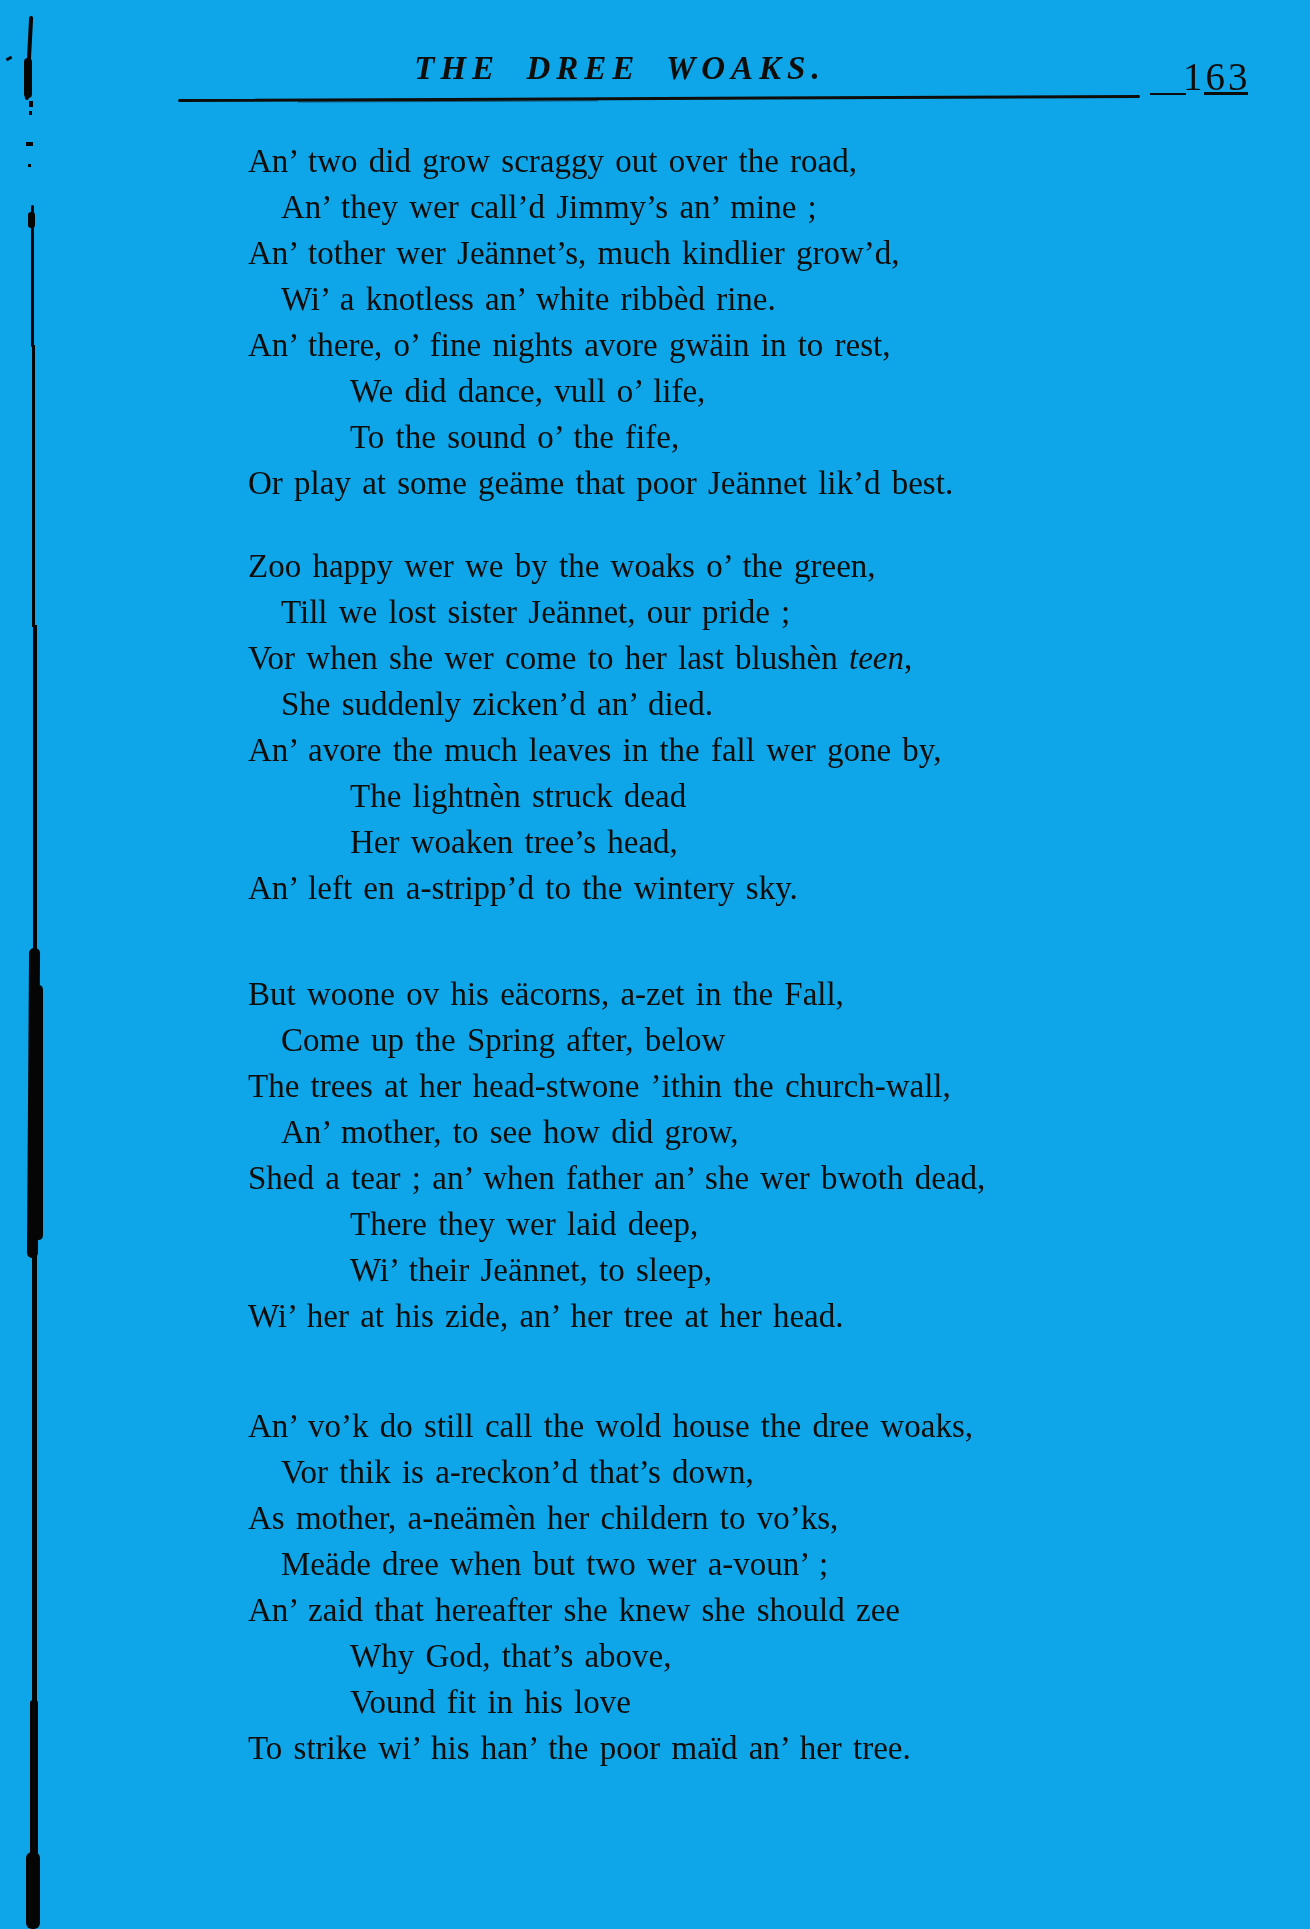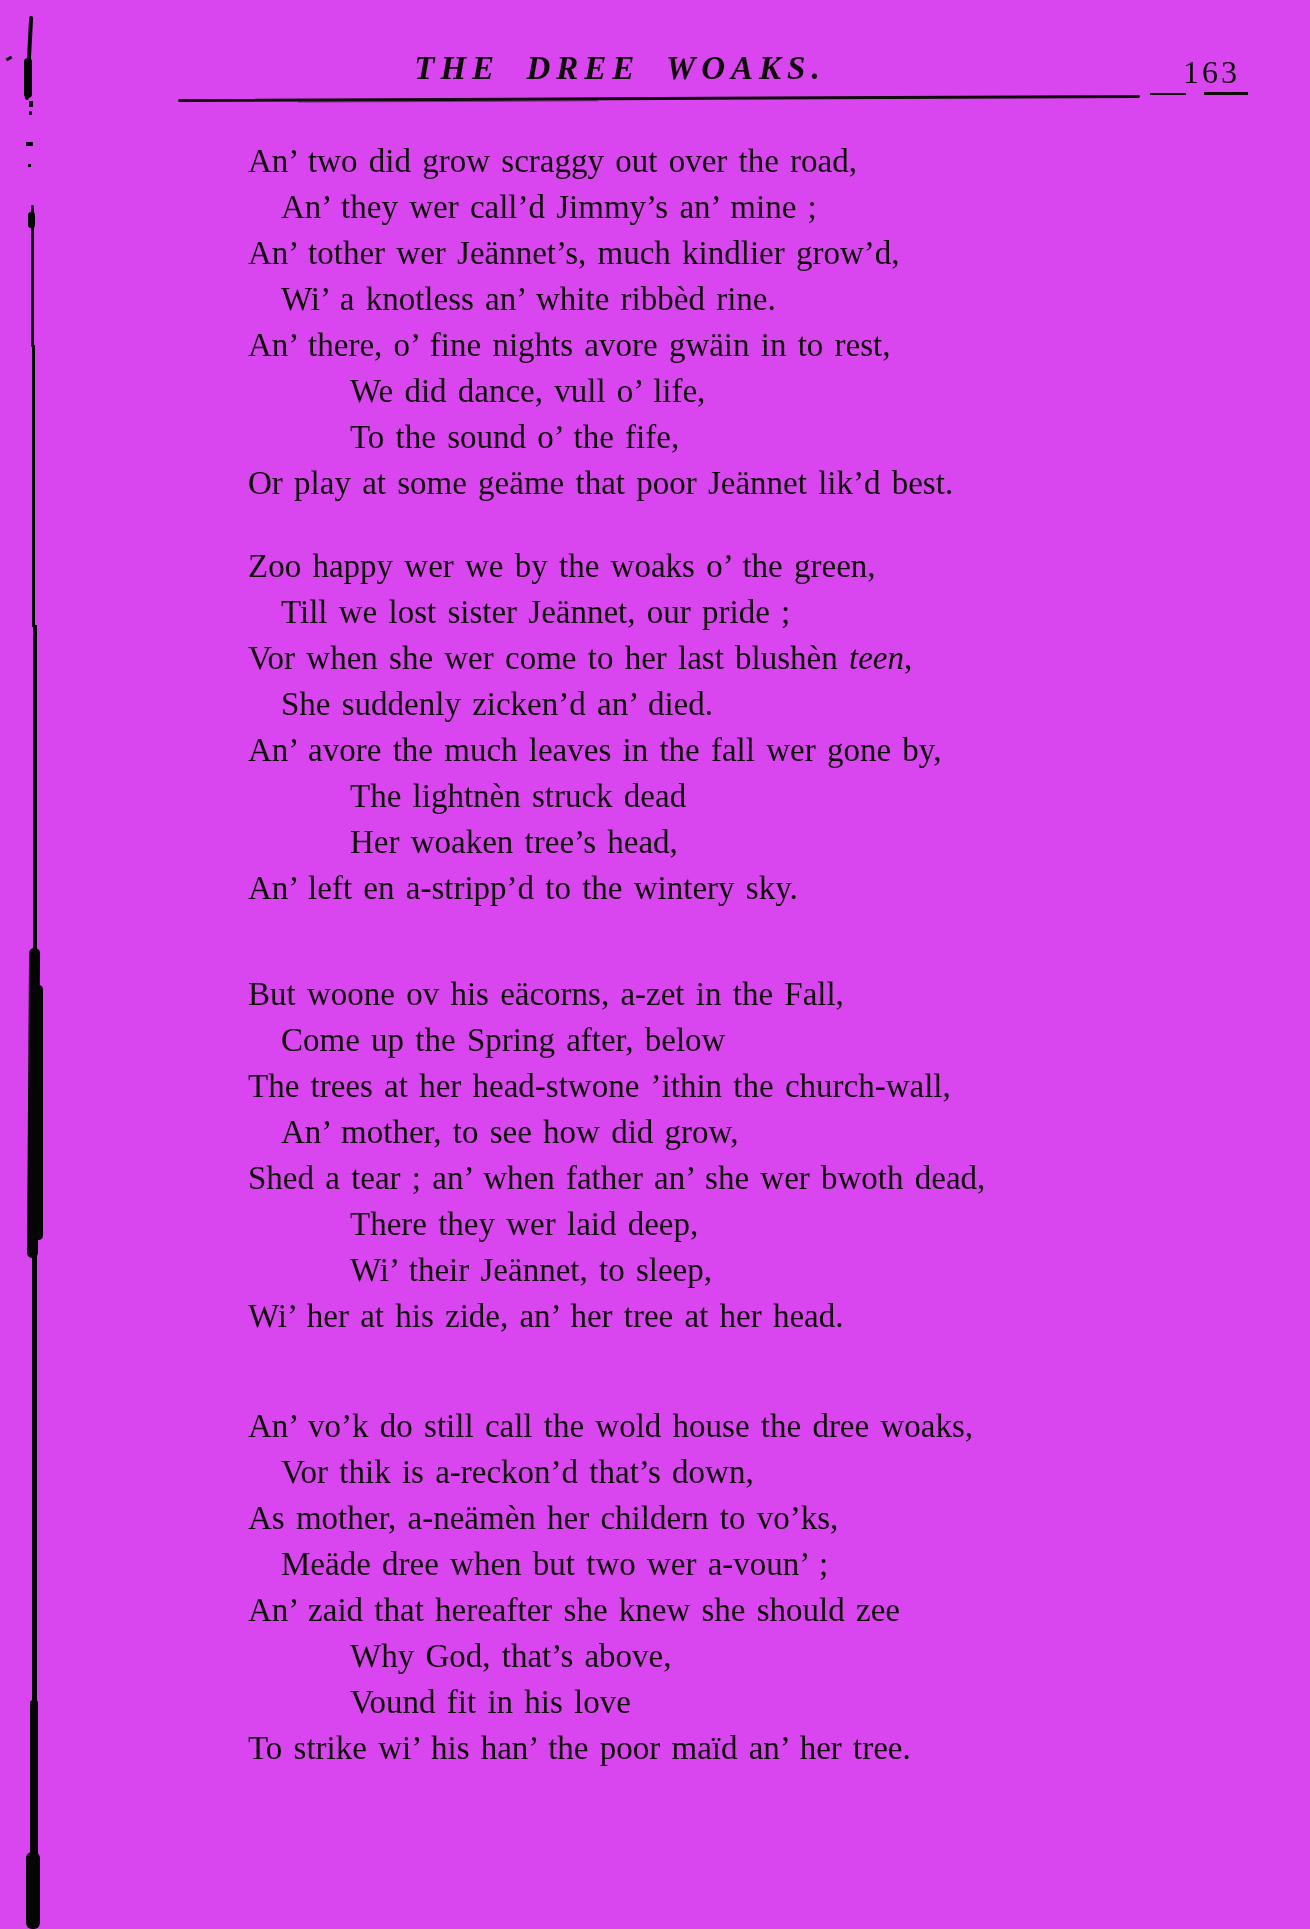--- a/index.html
+++ b/index.html
@@ -1,41 +1,41 @@
 <!DOCTYPE html>
 <html><head>
 <meta charset="utf-8">
 <style>
   html, body { margin: 0; padding: 0; background: #ffffff; }
   .page {
     position: relative;
     width: 1310px;
     height: 1929px;
-    background: #d946ef;
+    background: #0ea5e9;
     color: #0f0d0a;
     font-family: "Liberation Serif", serif;
     overflow: hidden;
   }
 
   
   .running-title {
     position: absolute;
     top: 50px; left: 0;
     width: 1240px;
     text-align: center;
     font-style: italic;
     font-weight: bold;
     font-size: 33px;
     letter-spacing: 6px;
     word-spacing: 12px;
   }
   .page-number {
     position: absolute;
     top: 54px; left: 1183px;
-    font-size: 32px;
+    font-size: 39px;
     letter-spacing: 3px;
     font-family: Liberation Serif, serif;
   }
   .header-rule {
     position: absolute;
     top: 97px; left: 178px;
     width: 962px; height: 3px;
     background: #0f0d0a;
     border-radius: 2px;
     transform: rotate(-0.25deg);

